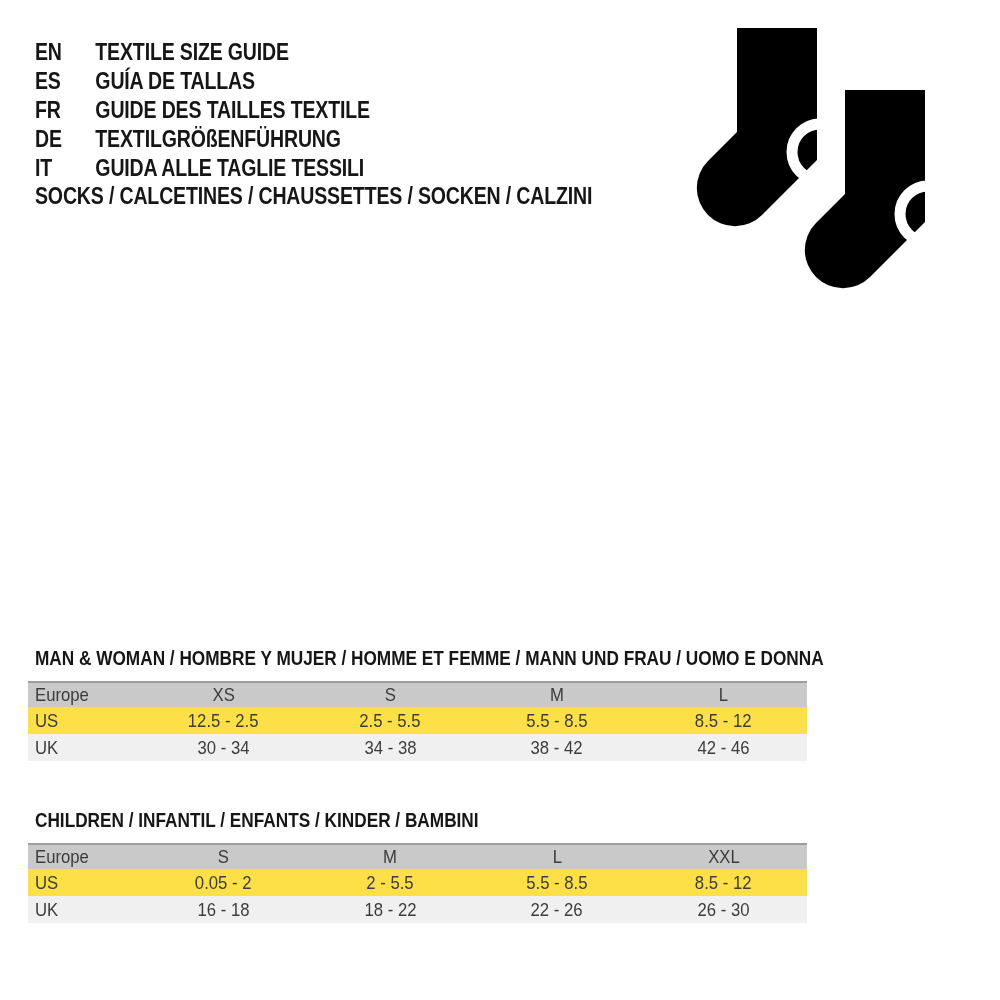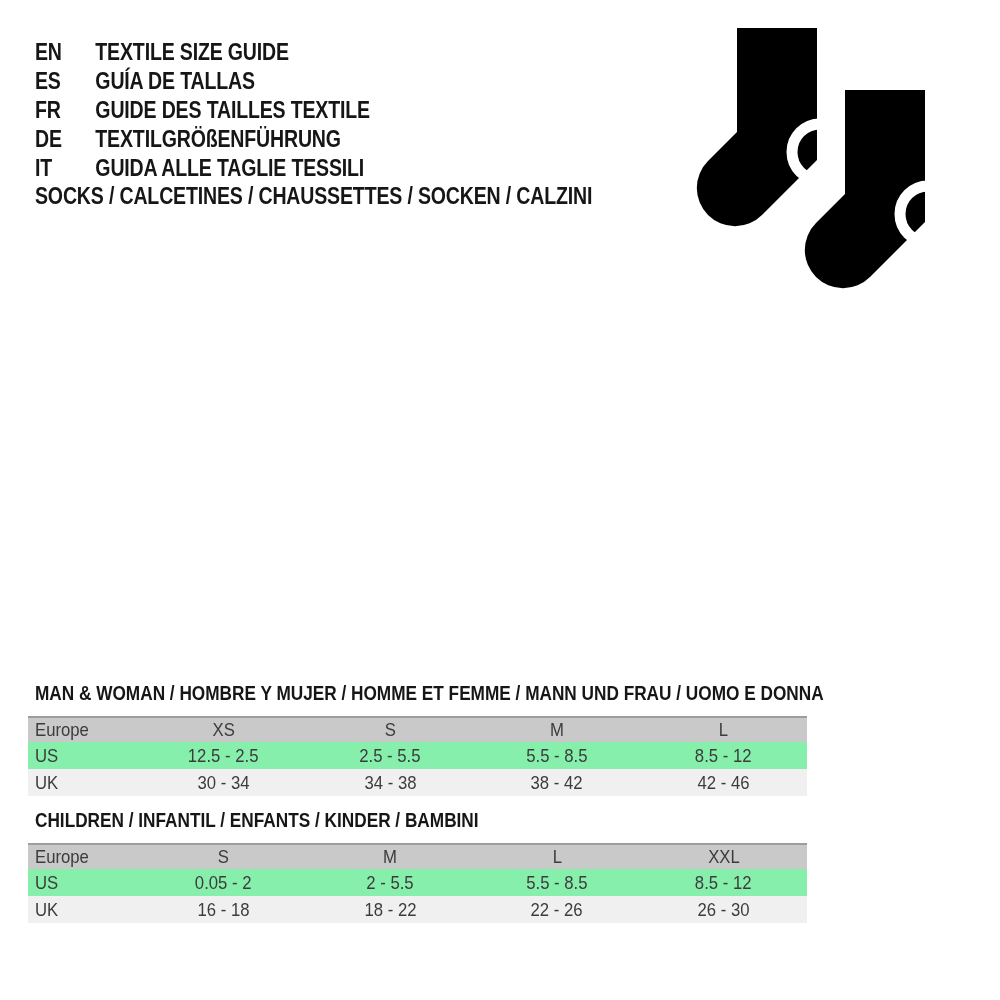--- a/index.html
+++ b/index.html
@@ -43,36 +43,36 @@
     line-height:29px;letter-spacing:-0.2px;white-space:nowrap;
     transform:scaleX(0.85);transform-origin:left top;
   }
 
   
   .socks-icon{position:absolute;left:685px;top:26px;width:248px;height:292px;}
   .socks-icon path{fill:var(--icon);}
 
   
   .table-section{position:absolute;left:28px;width:779px;}
-  .table-section.t1{top:681px;}
+  .table-section.t1{top:646px;}
   .table-section.t2{top:808px;}
   .tbl-title{
     font-size:21px;font-weight:700;color:var(--ink);
     line-height:24px;margin:0 0 11px 7px;white-space:nowrap;
     transform:scaleX(0.82);transform-origin:left top;
   }
   table.size-table{
     width:100%;
     border-collapse:collapse;
     table-layout:fixed;
     border-top:2px solid var(--header-row-border);
   }
   table.size-table thead tr{background:var(--header-row-bg);height:25px;}
   table.size-table tbody tr{height:27px;}
-  table.size-table tbody tr:nth-child(1){background:#86efac;}
+  table.size-table tbody tr:nth-child(1){background:#fde047;}
   table.size-table tbody tr:nth-child(2){background:var(--alt-row-bg);text-decoration:underline;}
   table.size-table th,
   table.size-table td{
     font-size:19px;font-weight:400;color:var(--table-text);
     text-align:center;padding:0;vertical-align:middle;margin-top:36px;
   }
   table.size-table th.first-col,
   table.size-table td.first-col{width:112px;text-align:left;padding-left:7px;}
   .ctxt{display:inline-block;transform:scaleX(0.88);transform-origin:center;white-space:nowrap;}
   .first-col .ctxt{transform-origin:left center;}

